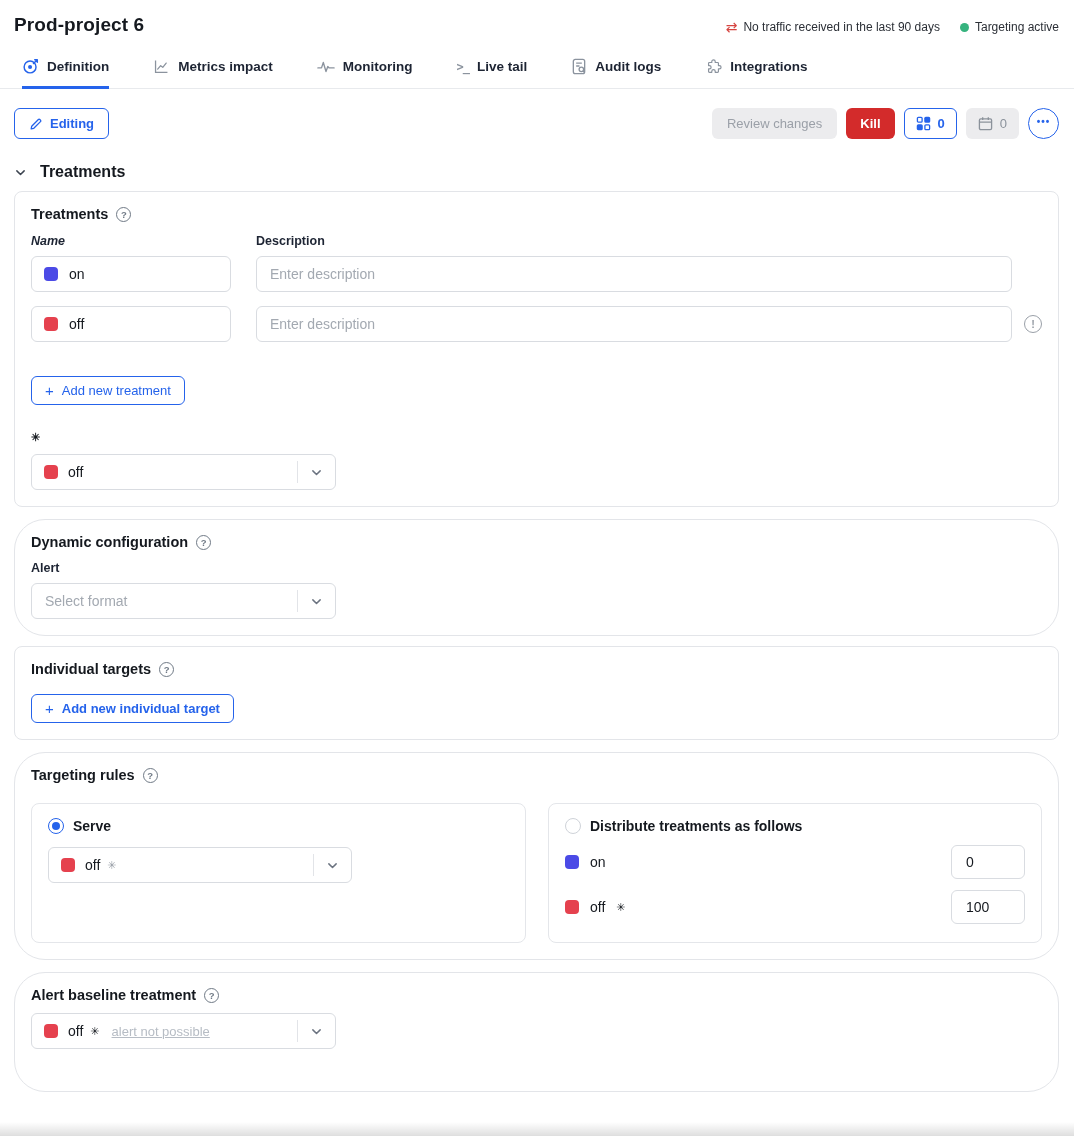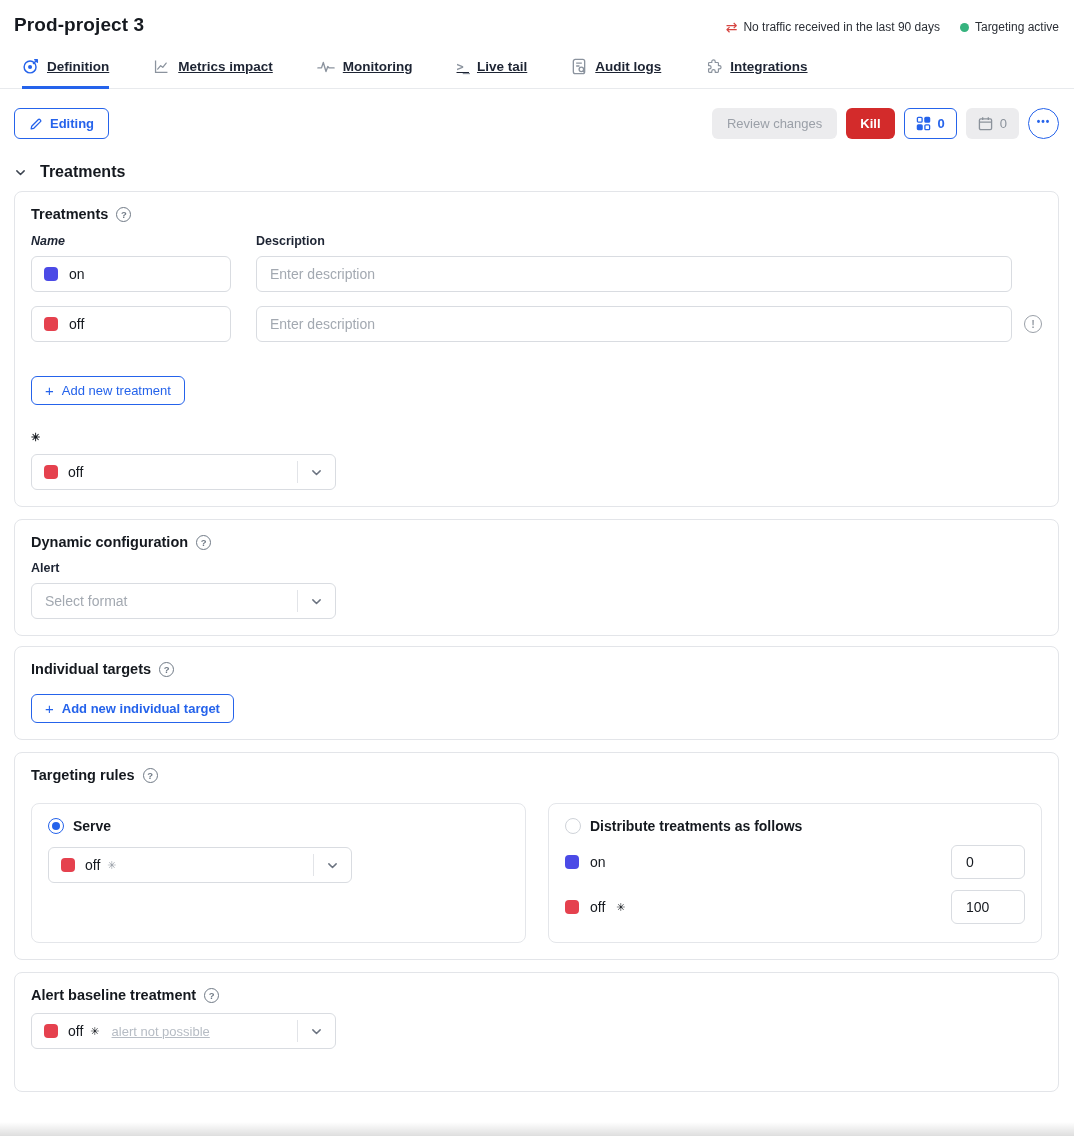--- a/index.html
+++ b/index.html
@@ -16,21 +16,21 @@
   .page-title { font-size:19px; font-weight:700; letter-spacing:.1px; color:#15191f; }
   .status-group { display:flex; align-items:center; gap:20px; padding-top:6px; }
   .status-item { display:flex; align-items:center; gap:6px; font-size:12px; color:#2b2f36; }
   .traffic-icon { color:#d64541; font-size:14px; line-height:1; }
   .green-dot { width:9px; height:9px; border-radius:50%; background:#36b37e; display:inline-block; }
 
   
   .tabbar { margin:22px -15px 0 -14px; padding:0 15px 0 22px; border-bottom:1px solid #e8eaed;
             display:flex; gap:44px; }
   .tab { display:flex; align-items:center; gap:8px; padding-bottom:11px; font-size:13.5px;
-         font-weight:700; color:#1d2433; cursor:pointer; border-bottom:3px solid transparent; margin-bottom:-1px;text-decoration:underline; }
+         font-weight:700; color:#1d2433; cursor:pointer; border-bottom:3px solid transparent; margin-bottom:-1px; }
   .tab.active { border-bottom-color:#2563eb; }
   .tab svg { display:block; }
   .ltail { font-family:"DejaVu Sans Mono", monospace; font-size:12px; font-weight:700; color:#8b939e; letter-spacing:-1px; }
 
   
   .toolbar { margin-top:19px; display:flex; justify-content:space-between; align-items:center; }
   .btn { display:inline-flex; align-items:center; justify-content:center; gap:7px; height:31px;
          border-radius:6px; font-size:13px; font-weight:700; cursor:pointer; border:1px solid transparent;
          font-family:"Liberation Sans", sans-serif; background:#fff; }
   .btn-outline-blue { border-color:#2563eb; color:#2563eb; padding:0 14px; }
@@ -79,21 +79,21 @@
 
   .dropdown { width:305px; height:36px; border:1px solid #d9dce1; border-radius:6px; background:#fff;
               display:flex; align-items:center; padding-left:12px; cursor:pointer; }
   .dropdown .dd-text { font-size:14px; color:#15191f; margin-left:10px; }
   .dropdown .dd-placeholder { font-size:14px; color:#a3a9b1; }
   .dropdown .spacer { flex:1; }
   .dropdown .dd-divider { width:1px; height:22px; background:#e2e4e8; }
   .dropdown .dd-caret { width:37px; display:flex; align-items:center; justify-content:center; }
   .mt10 { margin-top:10px; }
 
-  .card-gap { margin-top:12px; }
+  .card-gap { margin-top:12px;border-radius:31px; }
   .field-label { margin:11px 0 8px; font-size:12.5px; font-weight:700; color:#1d2433; }
 
   
   .tr-header { display:flex; justify-content:space-between; align-items:center; }
   .tr-buttons { display:flex; gap:10px; }
   .btn-sm-blue { height:28px; border:1px solid #2563eb; border-radius:6px; color:#2563eb; background:#fff;
                  font-size:13px; font-weight:700; padding:0 13px; cursor:pointer; font-family:"Liberation Sans", sans-serif; }
   .panels { display:flex; gap:22px; margin-top:20px; }
   .panel { border:1px solid #e4e6ea; border-radius:8px; height:140px; padding:14px 16px; background:#fff; }
   .panel-serve { width:496px; }
@@ -113,21 +113,21 @@
 
   .bottom-fade { position:absolute; left:0; right:0; bottom:0; height:14px;
                  background:linear-gradient(180deg, rgba(0,0,0,0) 0%, rgba(0,0,0,0.13) 100%); pointer-events:none; }
 </style>
 </head>
 <body>
 
 <div class="page">
 
   <div class="header-row">
-    <div class="page-title">Prod-project 3</div>
+    <div class="page-title">Prod-project 6</div>
     <div class="status-group">
       <div class="status-item">
         <span class="traffic-icon">⇄</span>
         <span>No traffic received in the last 90 days</span>
       </div>
       <div class="status-item">
         <span class="green-dot"></span>
         <span>Targeting active</span>
       </div>
     </div>

